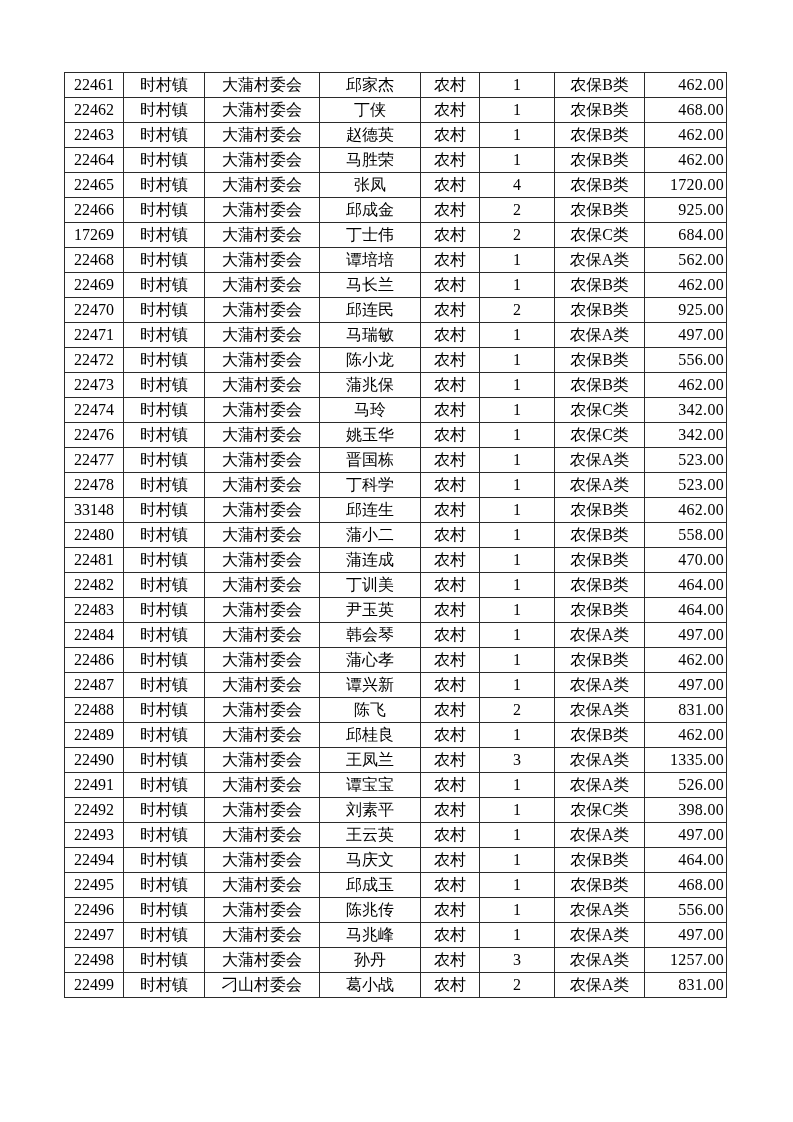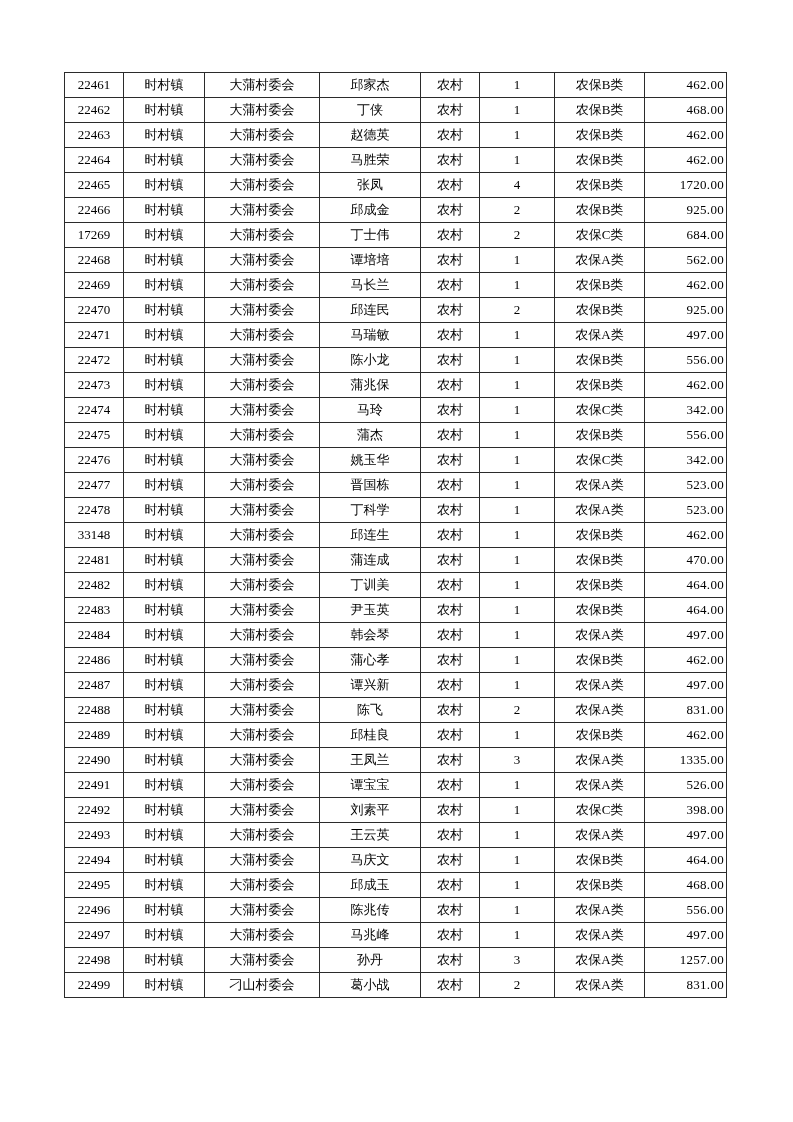--- a/index.html
+++ b/index.html
@@ -22,21 +22,21 @@
     height: 1122px;
     background: #ffffff;
   }
   table.data-table {
     position: absolute;
     left: 64px;
     top: 72px;
     width: 622px;
     border-collapse: collapse;
     table-layout: fixed;
-    font-size: 13px;
+    font-size: 16px;
   }
   table.data-table td {
     border: 1px solid #2b2b2b;
     height: 24px;
     padding: 0 2px;
     text-align: center;
     vertical-align: middle;
     white-space: nowrap;
     overflow: hidden;
   }
@@ -190,30 +190,20 @@
           <td class="col-serial-no">22474</td>
           <td class="col-town">时村镇</td>
           <td class="col-village-committee">大蒲村委会</td>
           <td class="col-name">马玲</td>
           <td class="col-household-type">农村</td>
           <td class="col-person-count">1</td>
           <td class="col-insurance-type">农保C类</td>
           <td class="col-amount">342.00</td>
         </tr>
         <tr>
-          <td class="col-serial-no">22475</td>
-          <td class="col-town">时村镇</td>
-          <td class="col-village-committee">大蒲村委会</td>
-          <td class="col-name">蒲杰</td>
-          <td class="col-household-type">农村</td>
-          <td class="col-person-count">1</td>
-          <td class="col-insurance-type">农保B类</td>
-          <td class="col-amount">556.00</td>
-        </tr>
-        <tr>
           <td class="col-serial-no">22476</td>
           <td class="col-town">时村镇</td>
           <td class="col-village-committee">大蒲村委会</td>
           <td class="col-name">姚玉华</td>
           <td class="col-household-type">农村</td>
           <td class="col-person-count">1</td>
           <td class="col-insurance-type">农保C类</td>
           <td class="col-amount">342.00</td>
         </tr>
         <tr>
@@ -238,20 +228,30 @@
         </tr>
         <tr>
           <td class="col-serial-no">33148</td>
           <td class="col-town">时村镇</td>
           <td class="col-village-committee">大蒲村委会</td>
           <td class="col-name">邱连生</td>
           <td class="col-household-type">农村</td>
           <td class="col-person-count">1</td>
           <td class="col-insurance-type">农保B类</td>
           <td class="col-amount">462.00</td>
+        </tr>
+        <tr>
+          <td class="col-serial-no">22480</td>
+          <td class="col-town">时村镇</td>
+          <td class="col-village-committee">大蒲村委会</td>
+          <td class="col-name">蒲小二</td>
+          <td class="col-household-type">农村</td>
+          <td class="col-person-count">1</td>
+          <td class="col-insurance-type">农保B类</td>
+          <td class="col-amount">558.00</td>
         </tr>
         <tr>
           <td class="col-serial-no">22481</td>
           <td class="col-town">时村镇</td>
           <td class="col-village-committee">大蒲村委会</td>
           <td class="col-name">蒲连成</td>
           <td class="col-household-type">农村</td>
           <td class="col-person-count">1</td>
           <td class="col-insurance-type">农保B类</td>
           <td class="col-amount">470.00</td>

